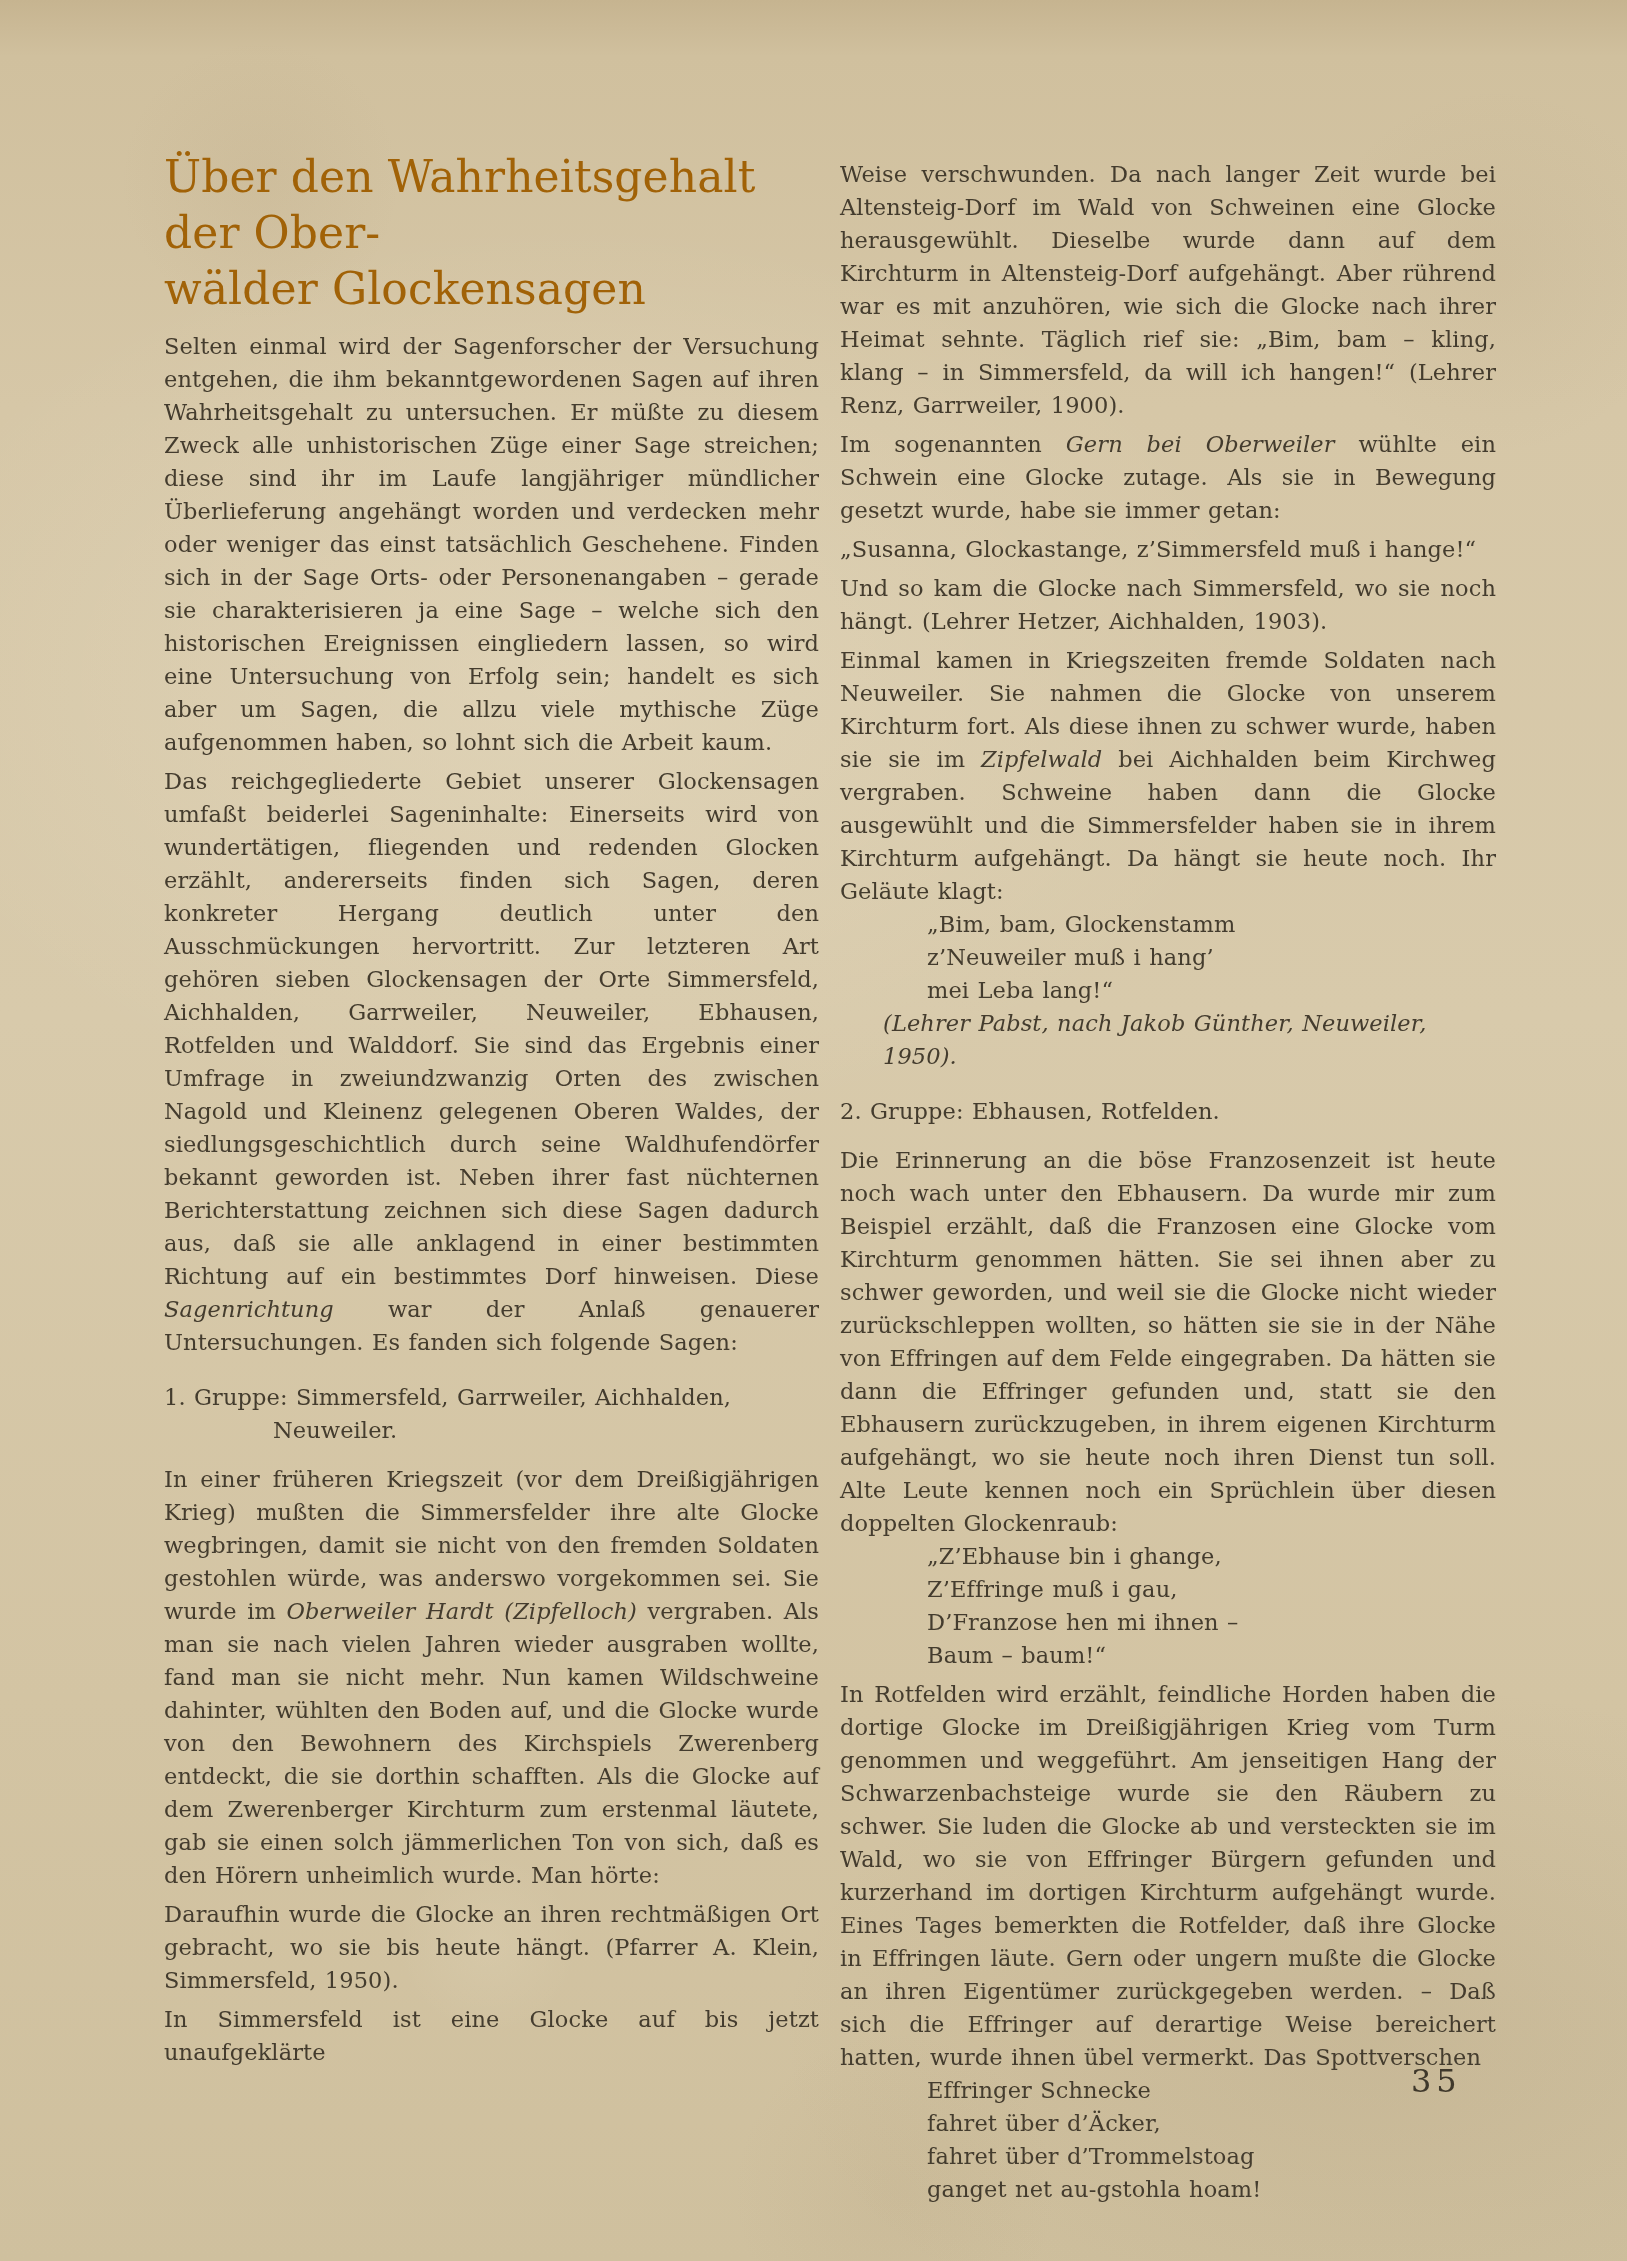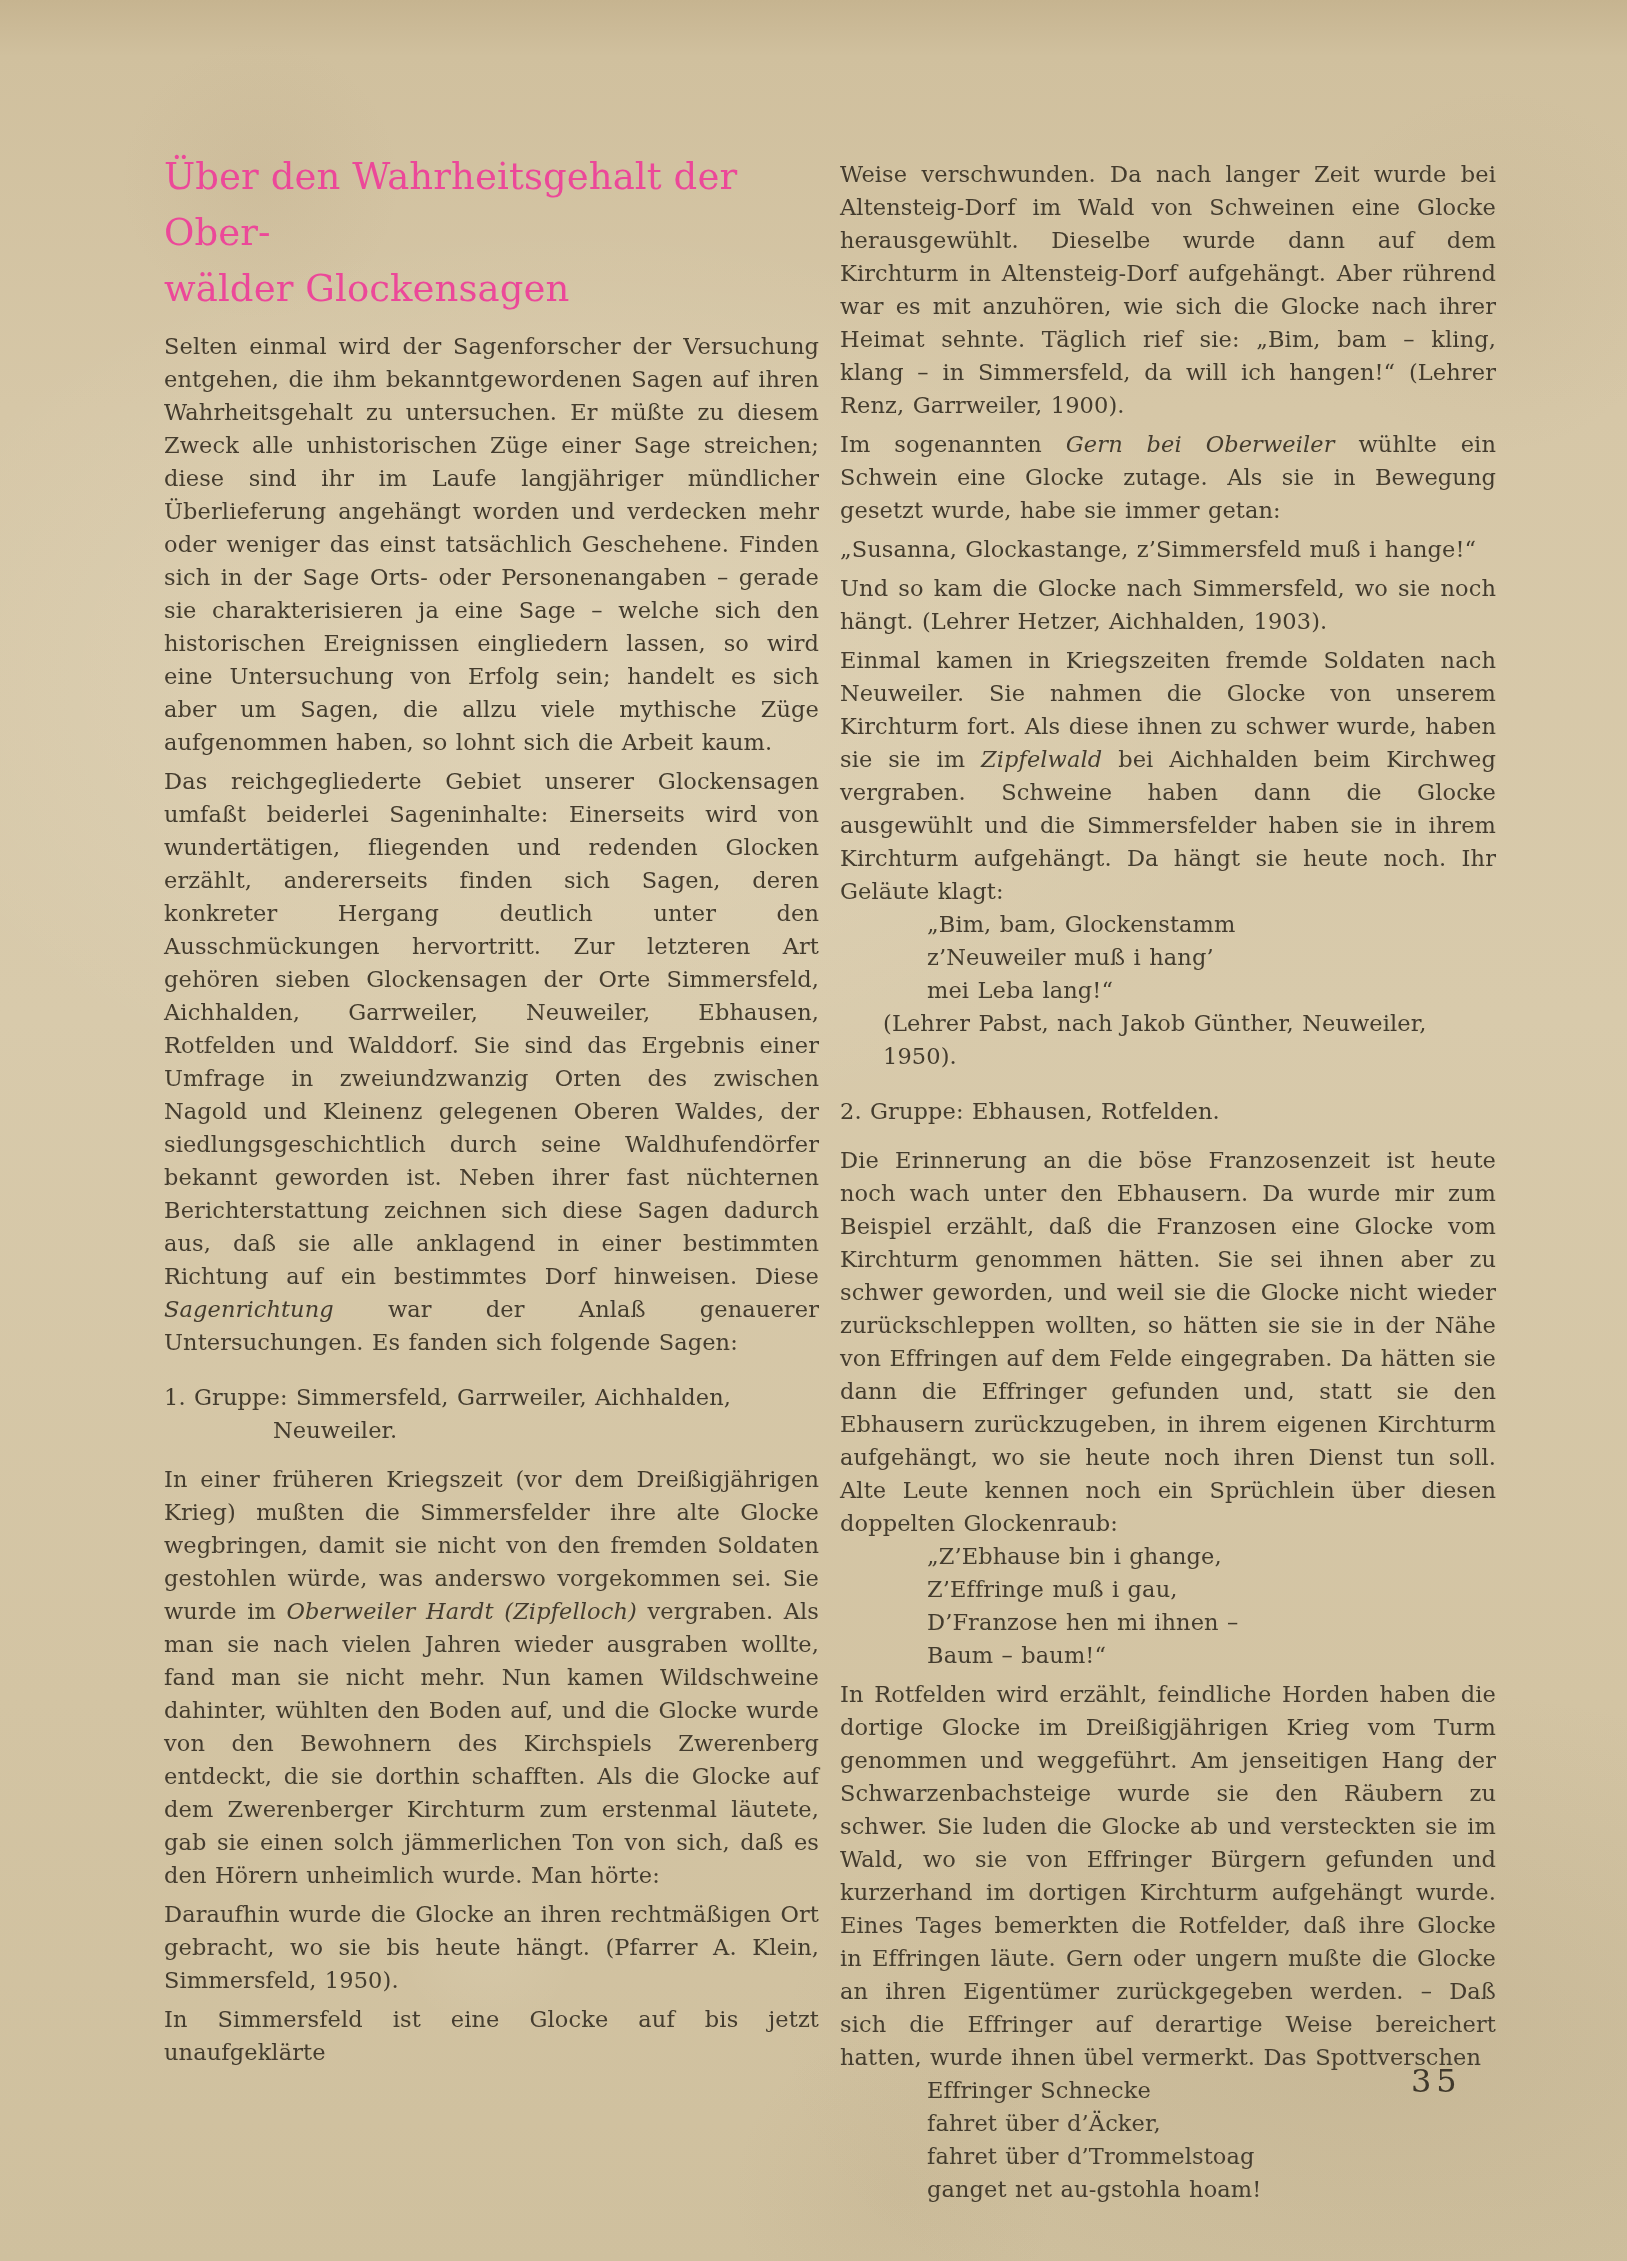--- a/index.html
+++ b/index.html
@@ -30,39 +30,39 @@
     position: absolute;
     font-size: 22.5px;
     line-height: 33px;
     text-align: justify;
     word-spacing: 0.05em;
     letter-spacing: 0.1px;
   }
   .col-left  { left: 164px;  top: 149px; width: 655px; }
   .col-right { left: 840px; top: 152px; width: 656px; }
   .article-heading {
-    font-size: 37px;
+    font-size: 44px;
     line-height: 56px;
     margin: 0 0 13px 0;
     text-align: left;
     word-spacing: normal;
-    color: #ec4899;
+    color: #a16207;
     font-weight: normal;
   }
   .h-line { display: block; }
   .blk { margin: 0; }
   .blk.para { text-align: justify; margin-top: 6px; }
   .blk.group {
     margin: 22px 0 16px 0;
     padding-left: 109px;
     text-indent: -109px;
     text-align: left;
   }
   .blk.verse { text-align: left; }
-  .blk.attr  { text-align: left; }
+  .blk.attr  { text-align: left; font-style: italic; }
   .vline { display: block; }
   .it { font-style: italic; }
   .page-number {
     position: absolute;
     left: 1411px;
     top: 2062px;
     font-size: 32px;
     letter-spacing: 5px;
     color: #3f382b;
   }

